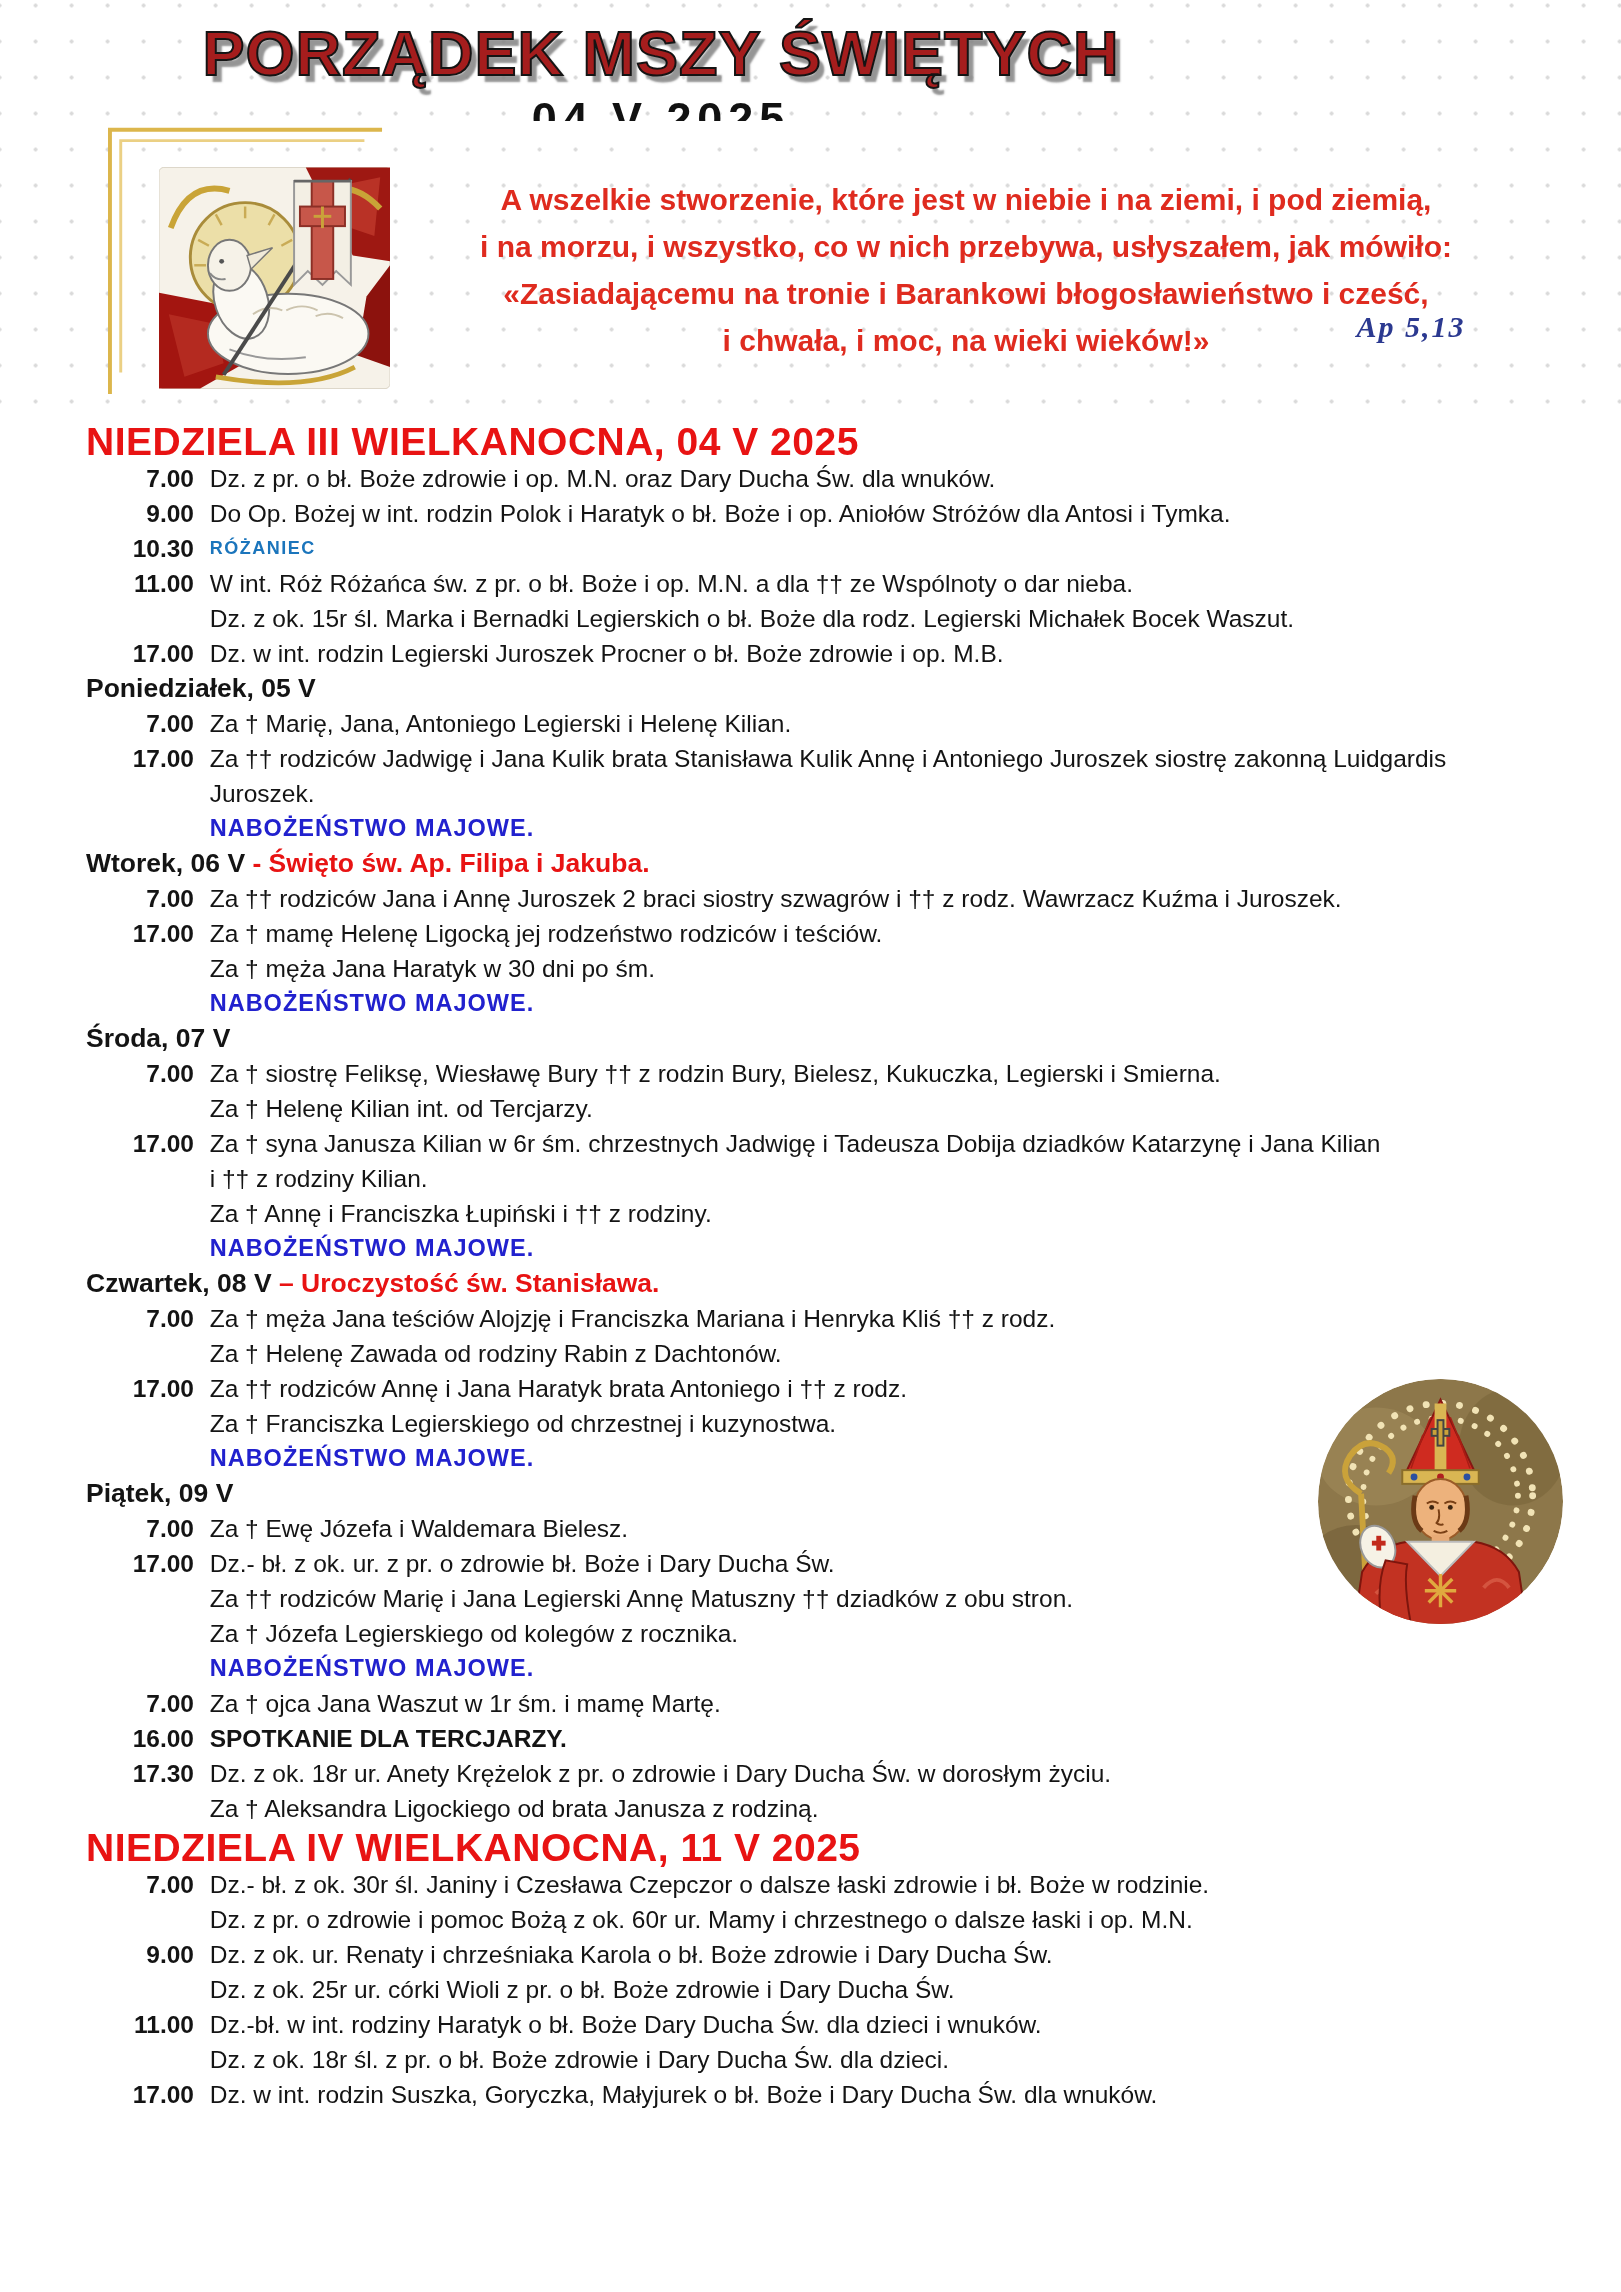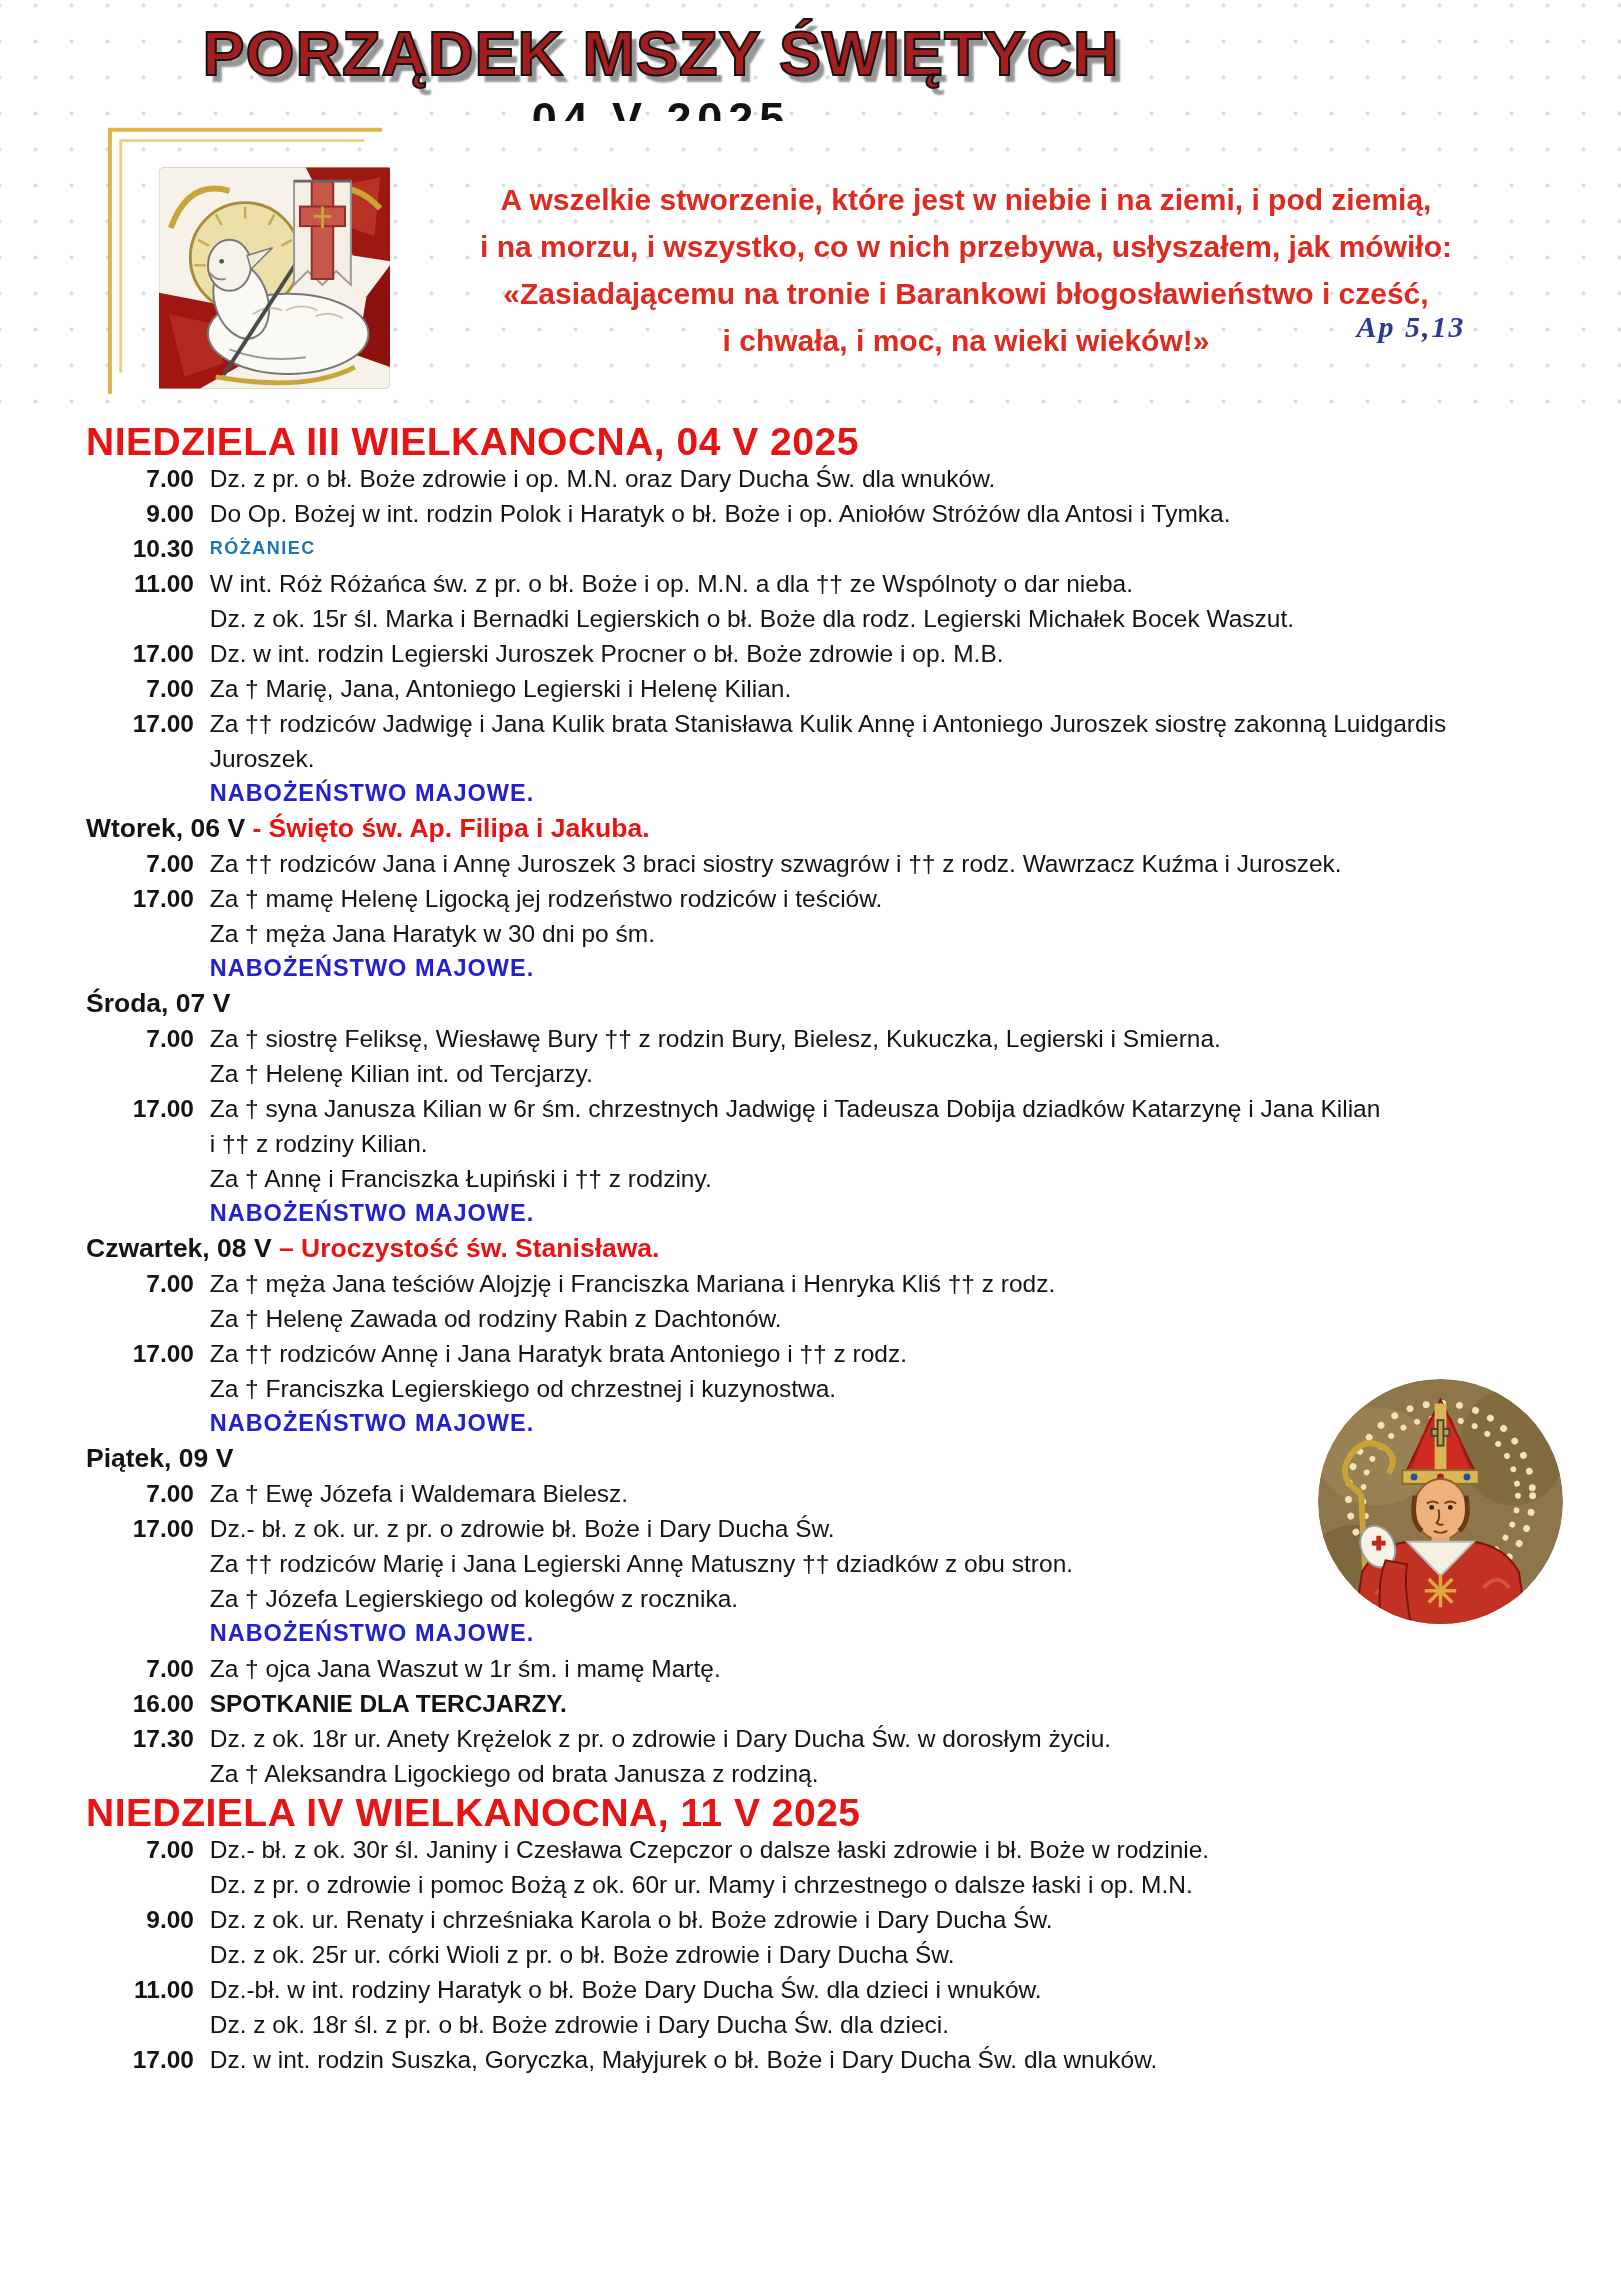--- a/index.html
+++ b/index.html
@@ -158,39 +158,40 @@
         <div class="line st-normal">W int. Róż Różańca św. z pr. o bł. Boże i op. M.N. a dla †† ze Wspólnoty o dar nieba.</div>
         <div class="line st-normal">Dz. z ok. 15r śl. Marka i Bernadki Legierskich o bł. Boże dla rodz. Legierski Michałek Bocek Waszut.</div>
       </div>
     </div>
     <div class="row">
       <div class="time">17.00</div>
       <div class="content">
         <div class="line st-normal">Dz. w int. rodzin Legierski Juroszek Procner o bł. Boże zdrowie i op. M.B.</div>
       </div>
     </div>
+    <div class="day"><span>Poniedziałek, 05 V</span></div>
     <div class="row">
       <div class="time">7.00</div>
       <div class="content">
         <div class="line st-normal">Za † Marię, Jana, Antoniego Legierski i Helenę Kilian.</div>
       </div>
     </div>
     <div class="row">
       <div class="time">17.00</div>
       <div class="content">
         <div class="line st-normal">Za †† rodziców Jadwigę i Jana Kulik brata Stanisława Kulik Annę i Antoniego Juroszek siostrę zakonną Luidgardis</div>
         <div class="line st-normal">Juroszek.</div>
         <div class="line st-devotion">NABOŻEŃSTWO MAJOWE.</div>
       </div>
     </div>
     <div class="day"><span>Wtorek, 06 V</span><span class="feast"> - Święto św. Ap. Filipa i Jakuba.</span></div>
     <div class="row">
       <div class="time">7.00</div>
       <div class="content">
-        <div class="line st-normal">Za †† rodziców Jana i Annę Juroszek 3 braci siostry szwagrów i †† z rodz. Wawrzacz Kuźma i Juroszek.</div>
+        <div class="line st-normal">Za †† rodziców Jana i Annę Juroszek 2 braci siostry szwagrów i †† z rodz. Wawrzacz Kuźma i Juroszek.</div>
       </div>
     </div>
     <div class="row">
       <div class="time">17.00</div>
       <div class="content">
         <div class="line st-normal">Za † mamę Helenę Ligocką jej rodzeństwo rodziców i teściów.</div>
         <div class="line st-normal">Za † męża Jana Haratyk w 30 dni po śm.</div>
         <div class="line st-devotion">NABOŻEŃSTWO MAJOWE.</div>
       </div>
     </div>

